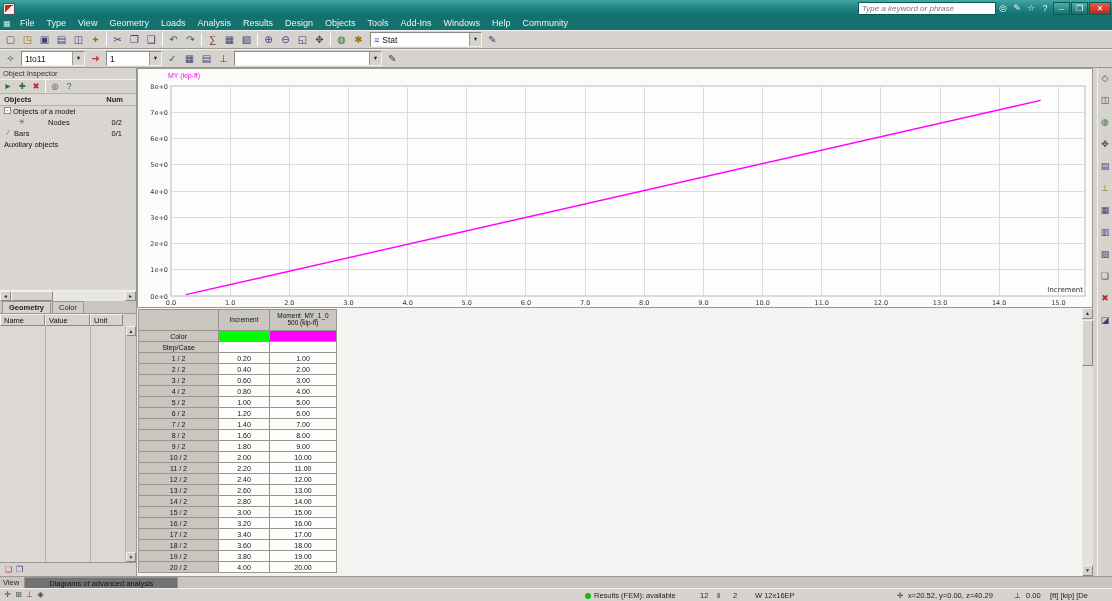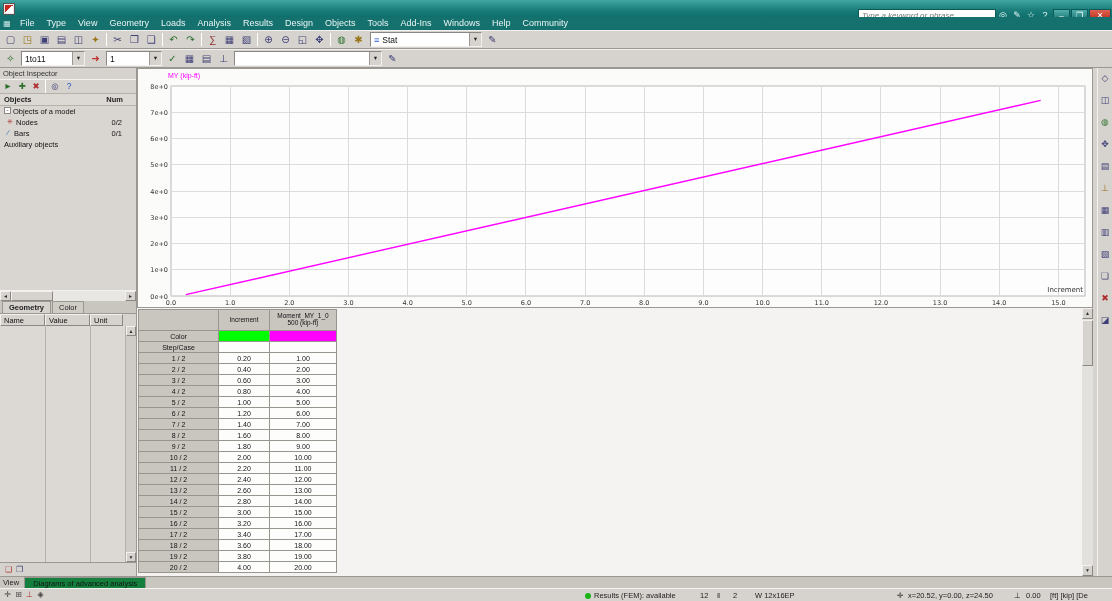--- a/index.html
+++ b/index.html
@@ -5,21 +5,21 @@
 *{box-sizing:border-box;margin:0;padding:0}
 html,body{width:1112px;height:601px}
 body{font-family:"Liberation Sans","DejaVu Sans",sans-serif;background:#d6d3ce;overflow:hidden}
 #app{position:relative;width:1112px;height:601px;background:#d6d3ce;overflow:hidden;color:#111}
 
 
 .titlebar{position:absolute;top:0;left:0;width:1112px;height:17px;background:linear-gradient(180deg,#41a5a2 0%,#1d807d 55%,#0e6f6c 100%);display:flex;align-items:center;color:#fff}
 .appicon{width:12px;height:12px;margin:0 4px 0 3px;background:#e8e8e8;border:1px solid #555;position:relative;flex:none}
 .appicon-in{position:absolute;left:1px;top:1px;right:1px;bottom:1px;background:linear-gradient(135deg,#c8281e 50%,#fff 50%)}
 .title{font-size:9.5px;margin-left:66px;white-space:nowrap}
-.tb-right{position:absolute;right:1px;top:8px;height:15px;display:flex;align-items:center}
+.tb-right{position:absolute;right:1px;top:1px;height:15px;display:flex;align-items:center}
 .searchbox{width:138px;height:13px;border:1px solid #0b5a58;background:#fff;font:italic 8px "Liberation Sans","DejaVu Sans",sans-serif;color:#777;padding:0 3px;outline:none}
 .ttools{display:flex}
 .tb-ic{width:14px;text-align:center;font-size:9px;line-height:15px;cursor:default}
 .winbtn{width:17px;height:13px;margin-left:1px;text-align:center;font-size:8px;line-height:12px;color:#fff;background:linear-gradient(180deg,#4faeab,#166f6c);border:1px solid #0b5a58;cursor:default}
 .winbtn.close{width:22px;background:linear-gradient(180deg,#e0604f,#b42718)}
 
 
 .menubar{position:absolute;top:17px;left:0;width:1112px;height:13px;background:#15716e;color:#e9f5f4;font-size:9px;display:flex;align-items:center}
 .menu-win-icon{width:14px;text-align:center;font-size:8px;color:#cfe8e7}
 #menu-items{display:flex}
@@ -82,21 +82,21 @@
 .pane-vscroll .sbb.bot{top:auto;bottom:0}
 .pv-thumb{position:absolute;left:0;top:12px;width:11px;height:46px;background:#d6d3ce;border:1px solid;border-color:#f2f1ef #8a8884 #8a8884 #f2f1ef}
 
 
 .righttb{position:absolute;right:0;top:68px;width:15px;height:508px;background:#d6d3ce;border-left:1px solid #f2f1ef;display:flex;flex-direction:column;align-items:center;padding-top:4px}
 .rticon{width:13px;height:13px;margin-bottom:9px;text-align:center;font-size:9px;line-height:13px;flex:none;cursor:default}
 
 
 .viewtabs{position:absolute;left:0;top:576px;width:1112px;height:12px;background:#c9c6c0;border-top:1px solid #9b9894;display:flex;align-items:center;font-size:7.5px}
 .viewlabel{padding:0 5px 0 3px;color:#222}
-.viewtab{background:#15803d;border:1px solid #9b9894;border-bottom:none;padding:0 8px;height:11px;line-height:11px;color:#111;cursor:default}
+.viewtab{background:#737373;border:1px solid #9b9894;border-bottom:none;padding:0 24px;height:11px;line-height:11px;color:#111;cursor:default}
 
 
 .statusbar{position:absolute;left:0;top:588px;width:1112px;height:13px;background:#d6d3ce;border-top:1px solid #f2f1ef;font-size:7.5px;color:#222}
 .statusbar .sitem{position:absolute;top:1px;line-height:11px;white-space:nowrap}
 #status-icons{position:absolute;left:2px;top:0;display:flex}
 .dot{display:inline-block;width:6px;height:6px;border-radius:3px;margin-right:3px;vertical-align:-0.5px;background:#18b418}
 </style>
 </head>
 <body>
 
@@ -220,21 +220,21 @@
       </div>
     <div class="oi-cols">
       <span>Objects</span>
       <span class="oi-num">Num</span>
     </div>
     <div id="oi-tree" class="oi-tree">
         <div class="tree-row" style="padding-left: 4px;">
           <span class="expander">-</span>
           <span>Objects of a model</span>
         </div>
-        <div class="tree-row" style="padding-left: 6px;">
+        <div class="tree-row" style="padding-left: 18px; gap: 20px;">
           <span class="tree-ic" style="color: rgb(176, 48, 48);">✳</span>
           <span>Nodes</span>
           <span class="tree-num">0/2</span>
         </div>
         <div class="tree-row" style="padding-left: 4px;">
           <span class="tree-ic" style="color: rgb(34, 85, 204);">∕</span>
           <span>Bars</span>
           <span class="tree-num">0/1</span>
         </div>
         <div class="tree-row" style="padding-left: 4px;">
@@ -484,19 +484,19 @@
         <span class="sicon" style="color: rgb(68, 68, 68);">⊞</span>
         <span class="sicon" style="color: rgb(176, 48, 48);">⊥</span>
         <span class="sicon" style="color: rgb(68, 68, 68);">◈</span>
       </span>
     <span class="sitem" style="left:585px"><span class="dot" style="background: rgb(24, 180, 24);"></span><span>Results (FEM): available</span></span>
     <span class="sitem" style="left:700px">12</span>
     <span class="sitem" style="left:717px">‖</span>
     <span class="sitem" style="left:733px">2</span>
     <span class="sitem" style="left:755px">W 12x16EP</span>
     <span class="sitem" style="left:897px">✛</span>
-    <span class="sitem" style="left:908px">x=20.52, y=0.00, z=24.50</span>
+    <span class="sitem" style="left:908px">x=20.52, y=0.00, z=40.29</span>
     <span class="sitem" style="left:1014px">⊥</span>
     <span class="sitem" style="left:1026px">0.00</span>
     <span class="sitem" style="left:1050px">[ft] [kip] [De</span>
   </div>
 
 </div>
 
 </body></html>

